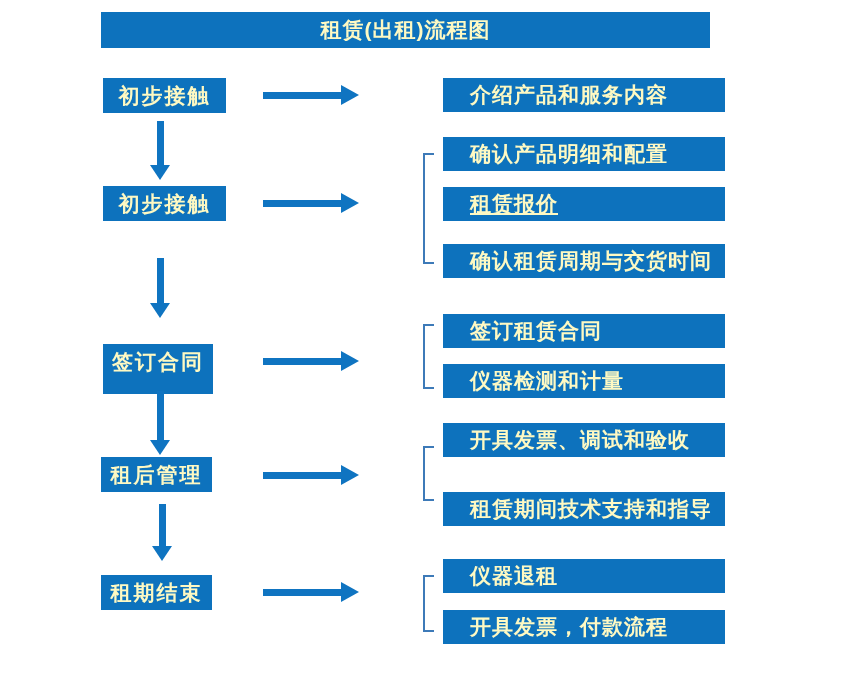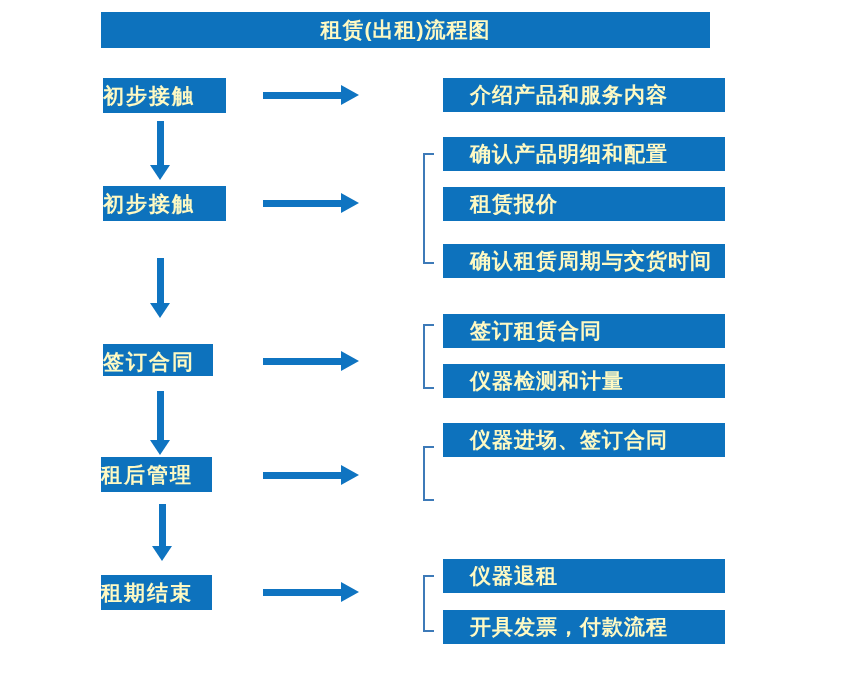--- a/index.html
+++ b/index.html
@@ -17,20 +17,21 @@
     font-weight:bold;
     white-space:nowrap;
     overflow:hidden;
   }
   .titlebar{
     left:101px;top:12px;width:609px;height:36px;
     line-height:36px;text-align:center;
     font-size:21px;letter-spacing:1px;
   }
   .step{
+    text-align:center;
     font-size:21px;
     letter-spacing:2px;
   }
   .detail{
     left:443px;width:268px;height:34px;
     line-height:34px;
     padding-left:27px;width:255px;
     font-size:21px;
     letter-spacing:1px;
   }
@@ -50,21 +51,21 @@
 </style>
 </head>
 <body>
 
 <div class="canvas">
 
   <div class="bluebox titlebar">租赁(出租)流程图</div>
 
   <div class="bluebox step" style="left:103px;top:78px;width:123px;height:35px;line-height:35px;">初步接触</div>
   <div class="bluebox step" style="left:103px;top:186px;width:123px;height:35px;line-height:35px;">初步接触</div>
-  <div class="bluebox step" style="left:103px;top:344px;width:110px;height:32px;line-height:35px;">签订合同</div>
+  <div class="bluebox step" style="left:103px;top:344px;width:110px;height:50px;line-height:35px;">签订合同</div>
   <div class="bluebox step" style="left:101px;top:457px;width:111px;height:35px;line-height:36px;">租后管理</div>
   <div class="bluebox step" style="left:101px;top:575px;width:111px;height:35px;line-height:35px;">租期结束</div>
 
   <div class="harrow" style="left:263px;top:85px;">
     <div class="shaft"></div>
     <div class="head"></div>
   </div>
   <div class="harrow" style="left:263px;top:193px;">
     <div class="shaft"></div>
     <div class="head"></div>
@@ -100,24 +101,25 @@
   </div>
 
   <div class="bracket" style="top:153px;height:107px;"></div>
   <div class="bracket" style="top:324px;height:61px;"></div>
   <div class="bracket" style="top:446px;height:51px;"></div>
   <div class="bracket" style="top:575px;height:53px;"></div>
 
   <div class="bluebox detail" style="top:78px;">介绍产品和服务内容</div>
 
   <div class="bluebox detail" style="top:137px;">确认产品明细和配置</div>
-  <div class="bluebox detail" style="top:187px;">租赁报价</div>
+  <div class="bluebox detail" style="top:187px;text-decoration:underline;">租赁报价</div>
   <div class="bluebox detail" style="top:244px;">确认租赁周期与交货时间</div>
 
   <div class="bluebox detail" style="top:314px;">签订租赁合同</div>
   <div class="bluebox detail" style="top:364px;">仪器检测和计量</div>
 
-  <div class="bluebox detail" style="top:423px;">仪器进场、签订合同</div>
+  <div class="bluebox detail" style="top:423px;">开具发票、调试和验收</div>
+  <div class="bluebox detail" style="top:492px;">租赁期间技术支持和指导</div>
 
   <div class="bluebox detail" style="top:559px;">仪器退租</div>
   <div class="bluebox detail" style="top:610px;">开具发票，付款流程</div>
 
 </div>
 
 </body></html>

